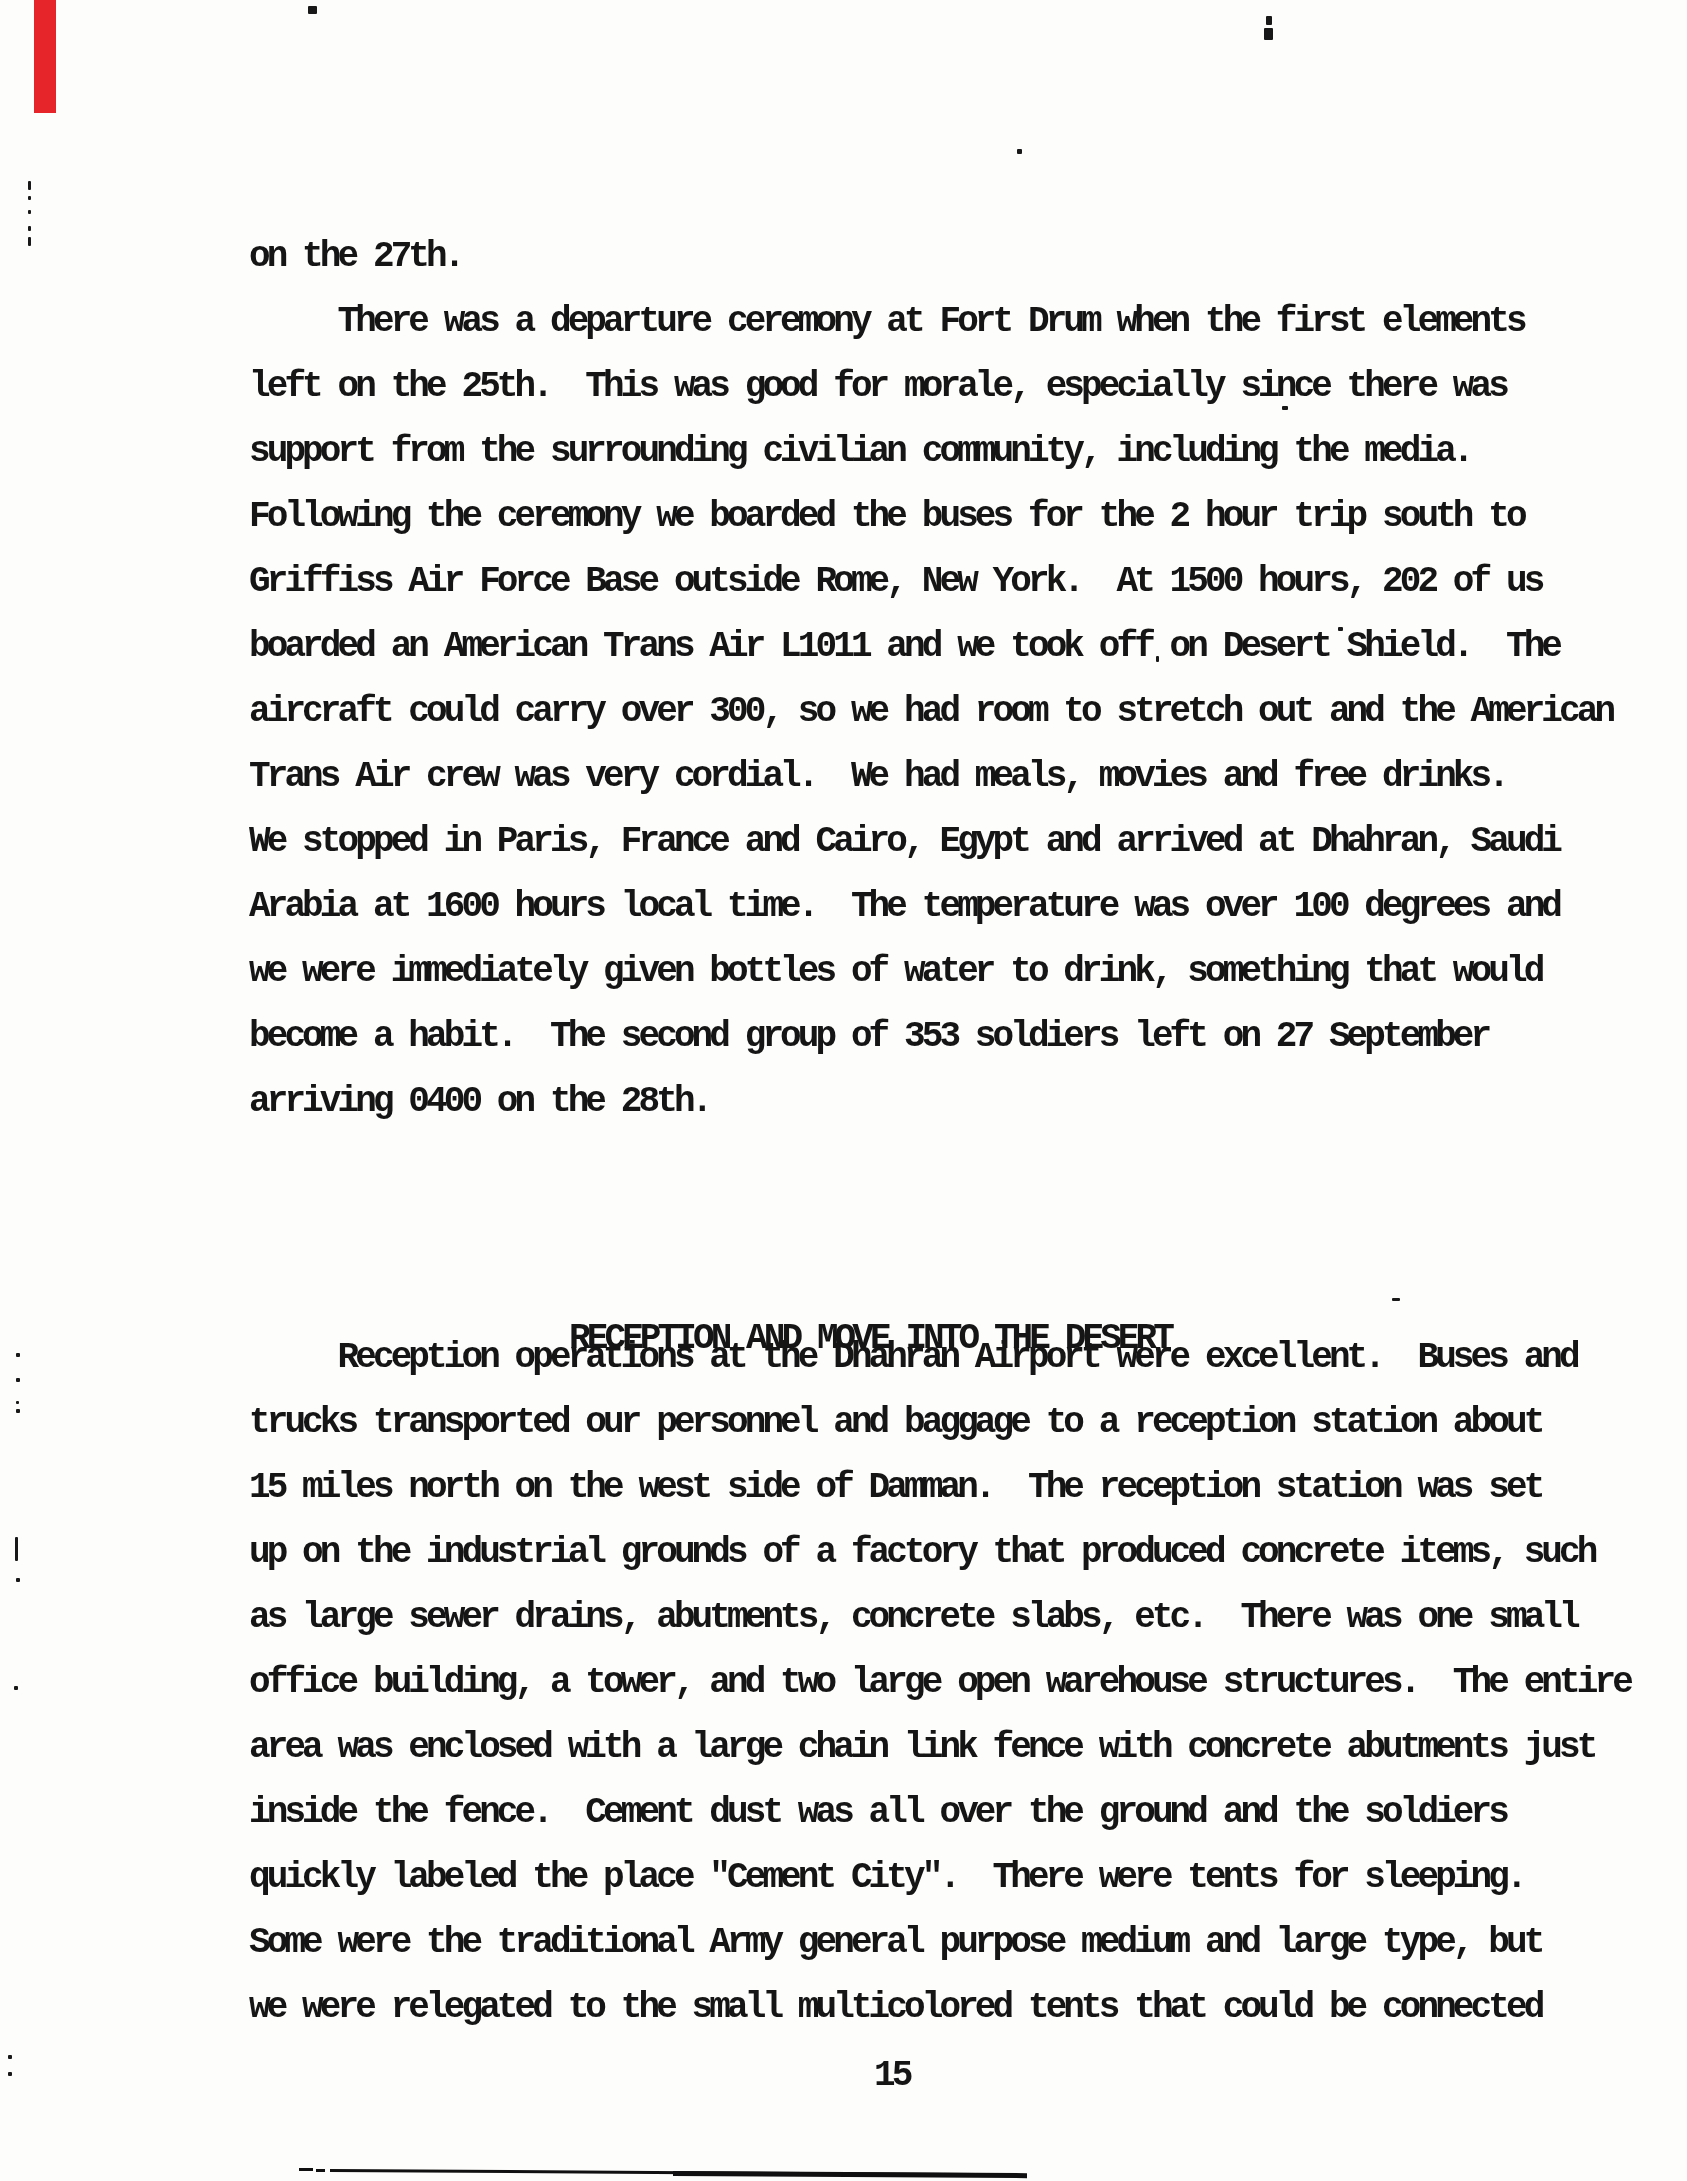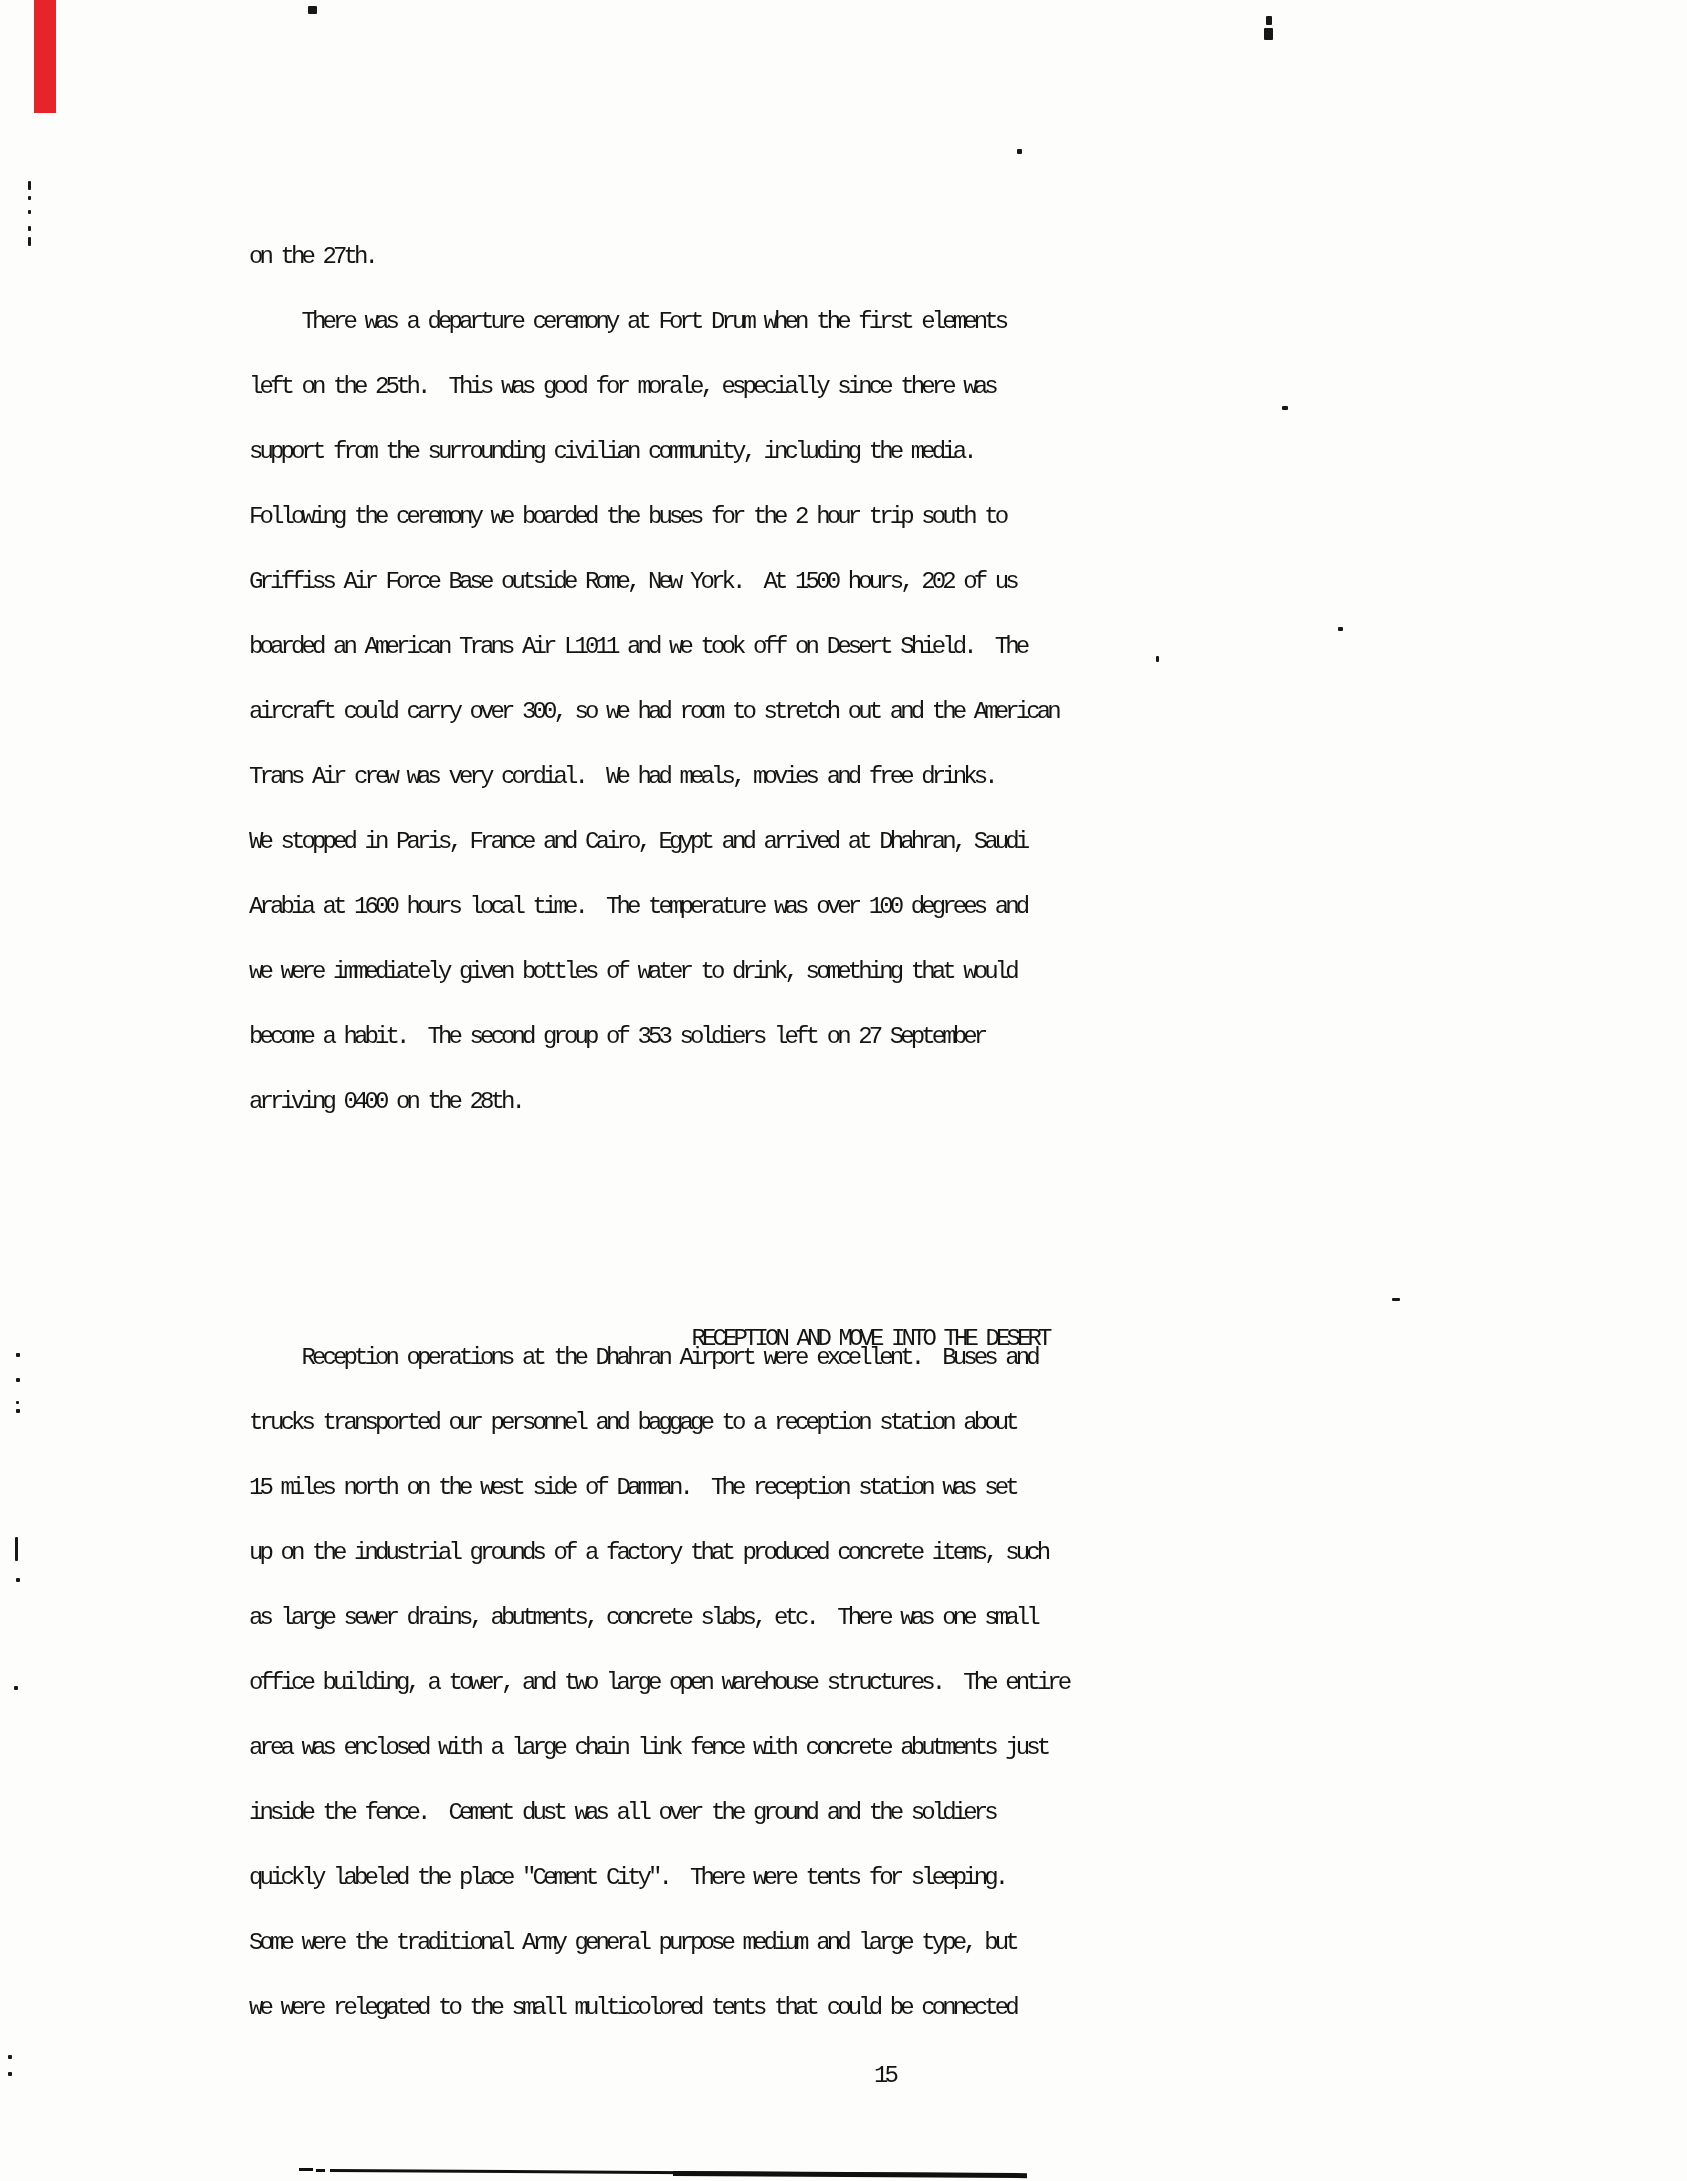--- a/index.html
+++ b/index.html
@@ -7,22 +7,22 @@
   body{
     width:1688px;height:2181px;position:relative;overflow:hidden;
     background:#fdfdfc;
     font-family:"Liberation Mono","DejaVu Sans Mono",monospace;
     color:#141414;
   }
   .page{position:absolute;inset:0;}
   
   .tw{
     position:absolute;
-    font-size:24px;
-    font-weight:normal;
+    font-size:36px;
+    font-weight:bold;
     letter-spacing:-3.9px;
     white-space:pre;
     line-height:65px;
     color:#151515;
   }
   #blockA{left:249px;top:224px;}
   #blockB{left:249px;top:1325px;}
   #heading{
     left:249px;top:1231px;width:1242px;
     text-align:center;line-height:43px;

